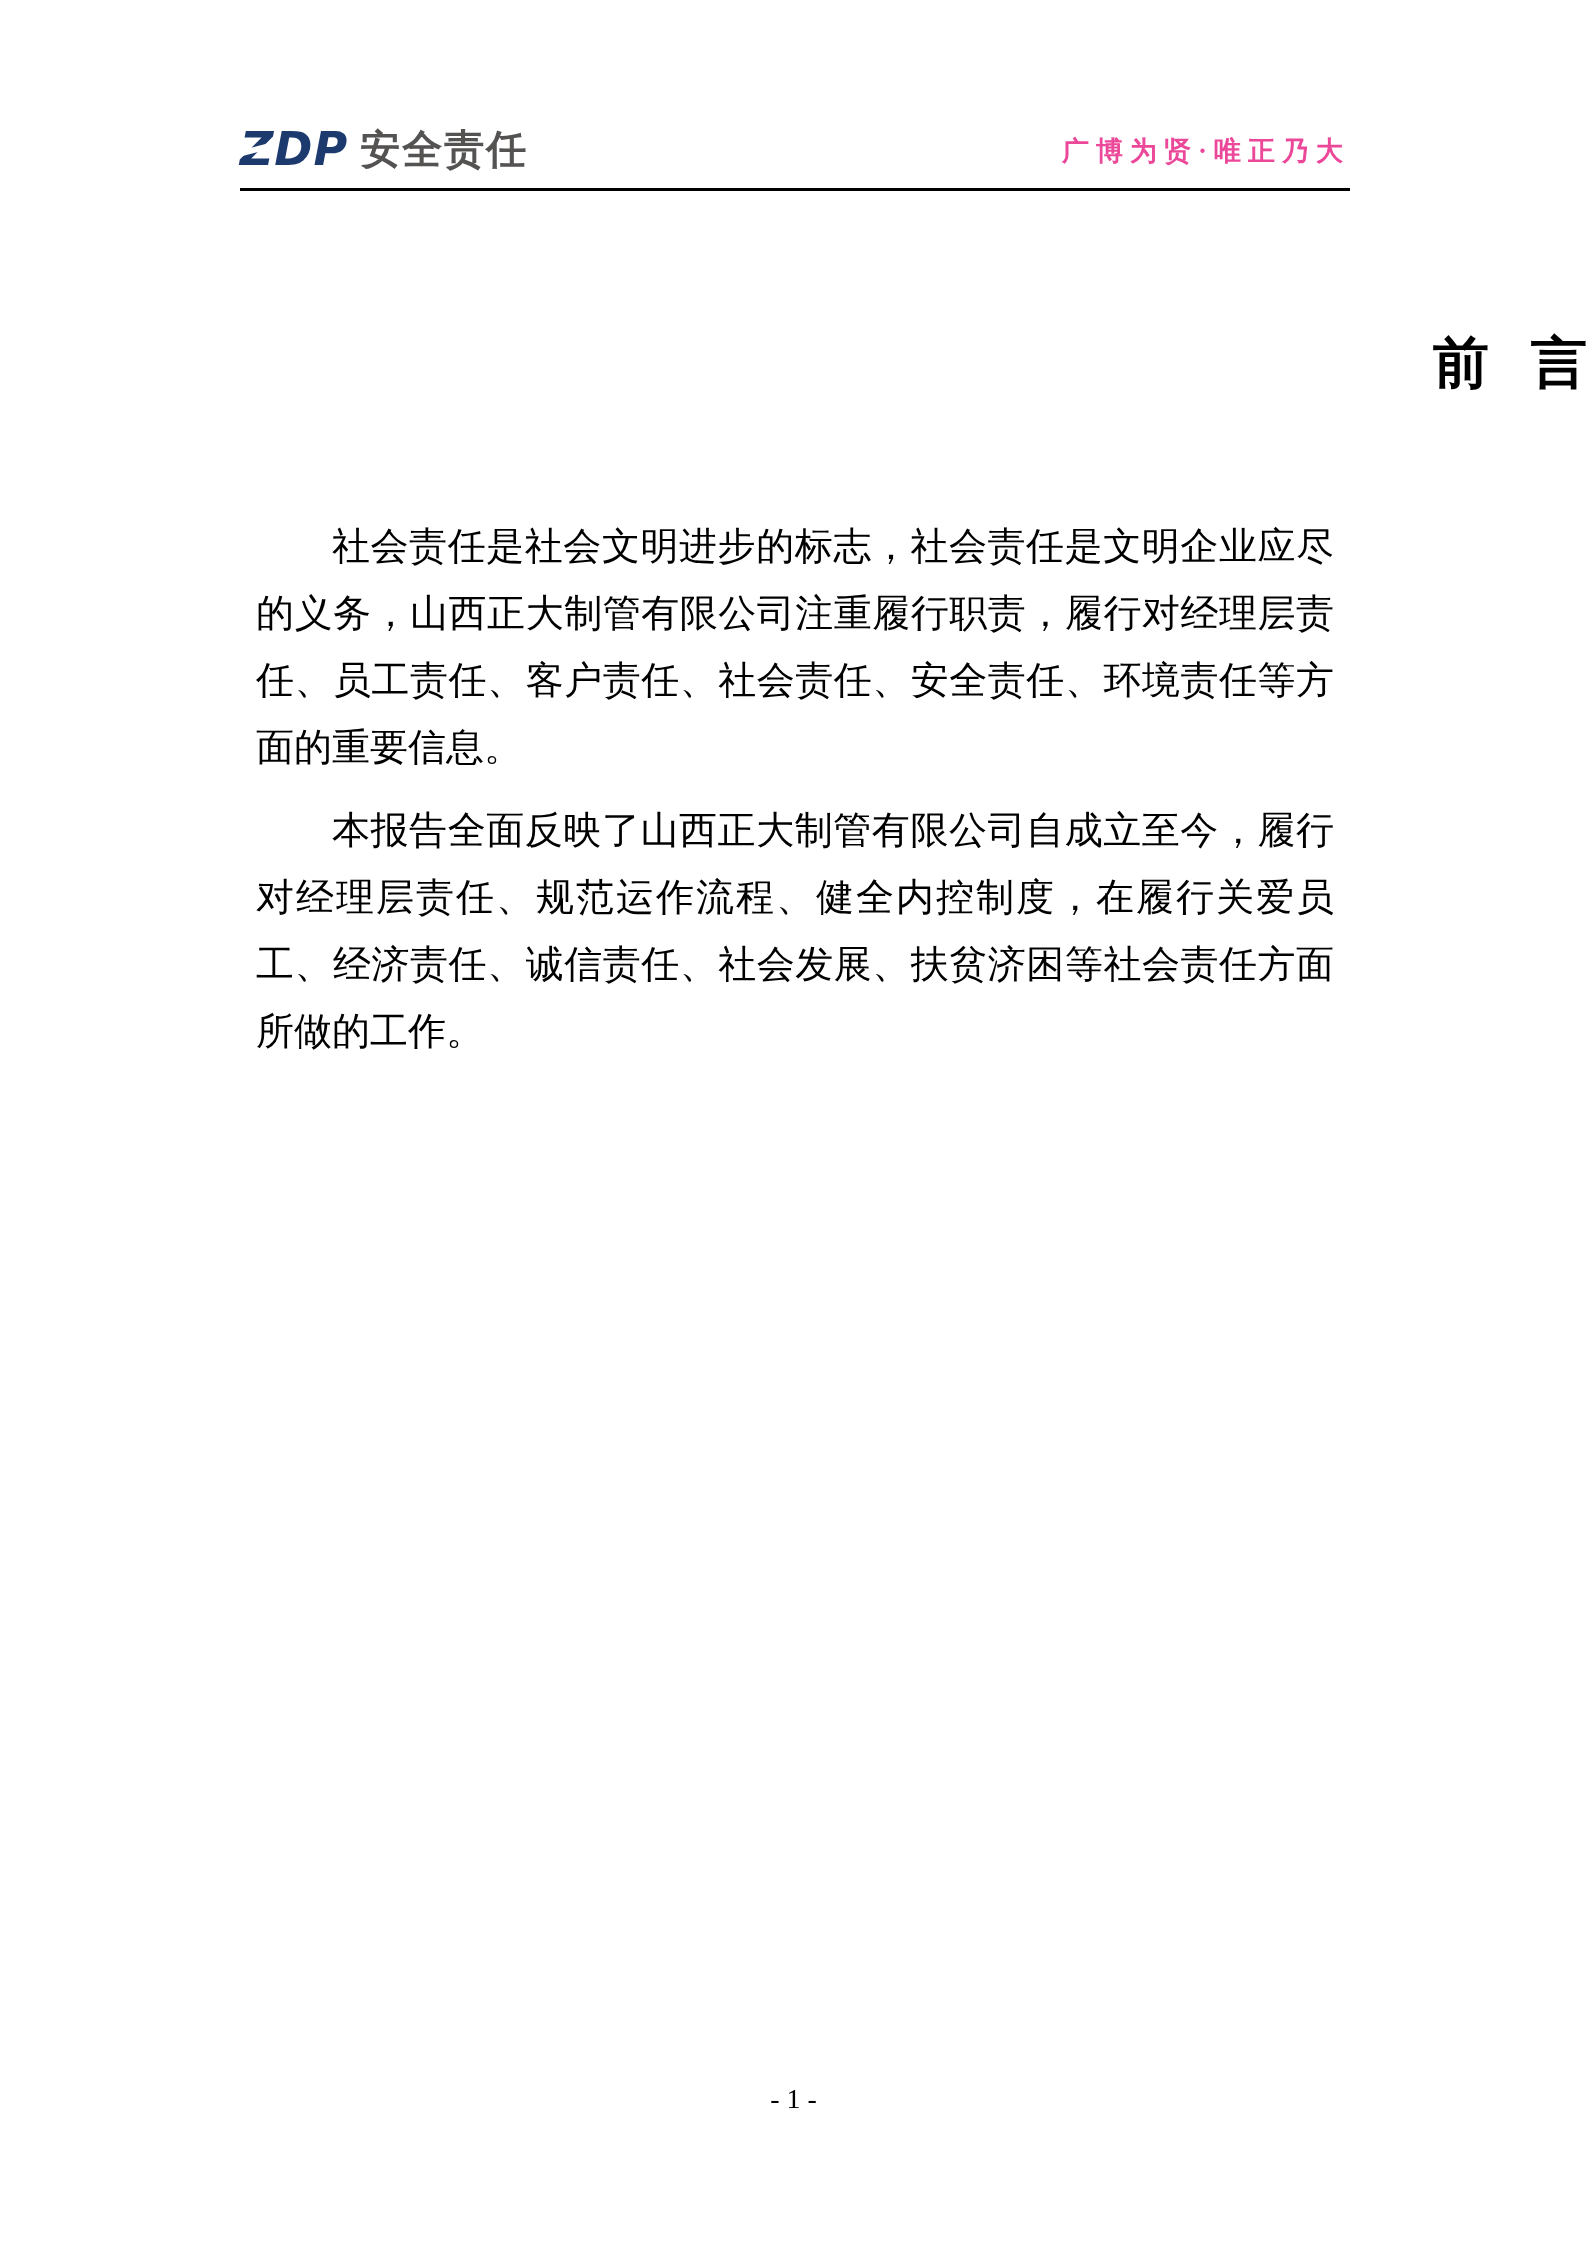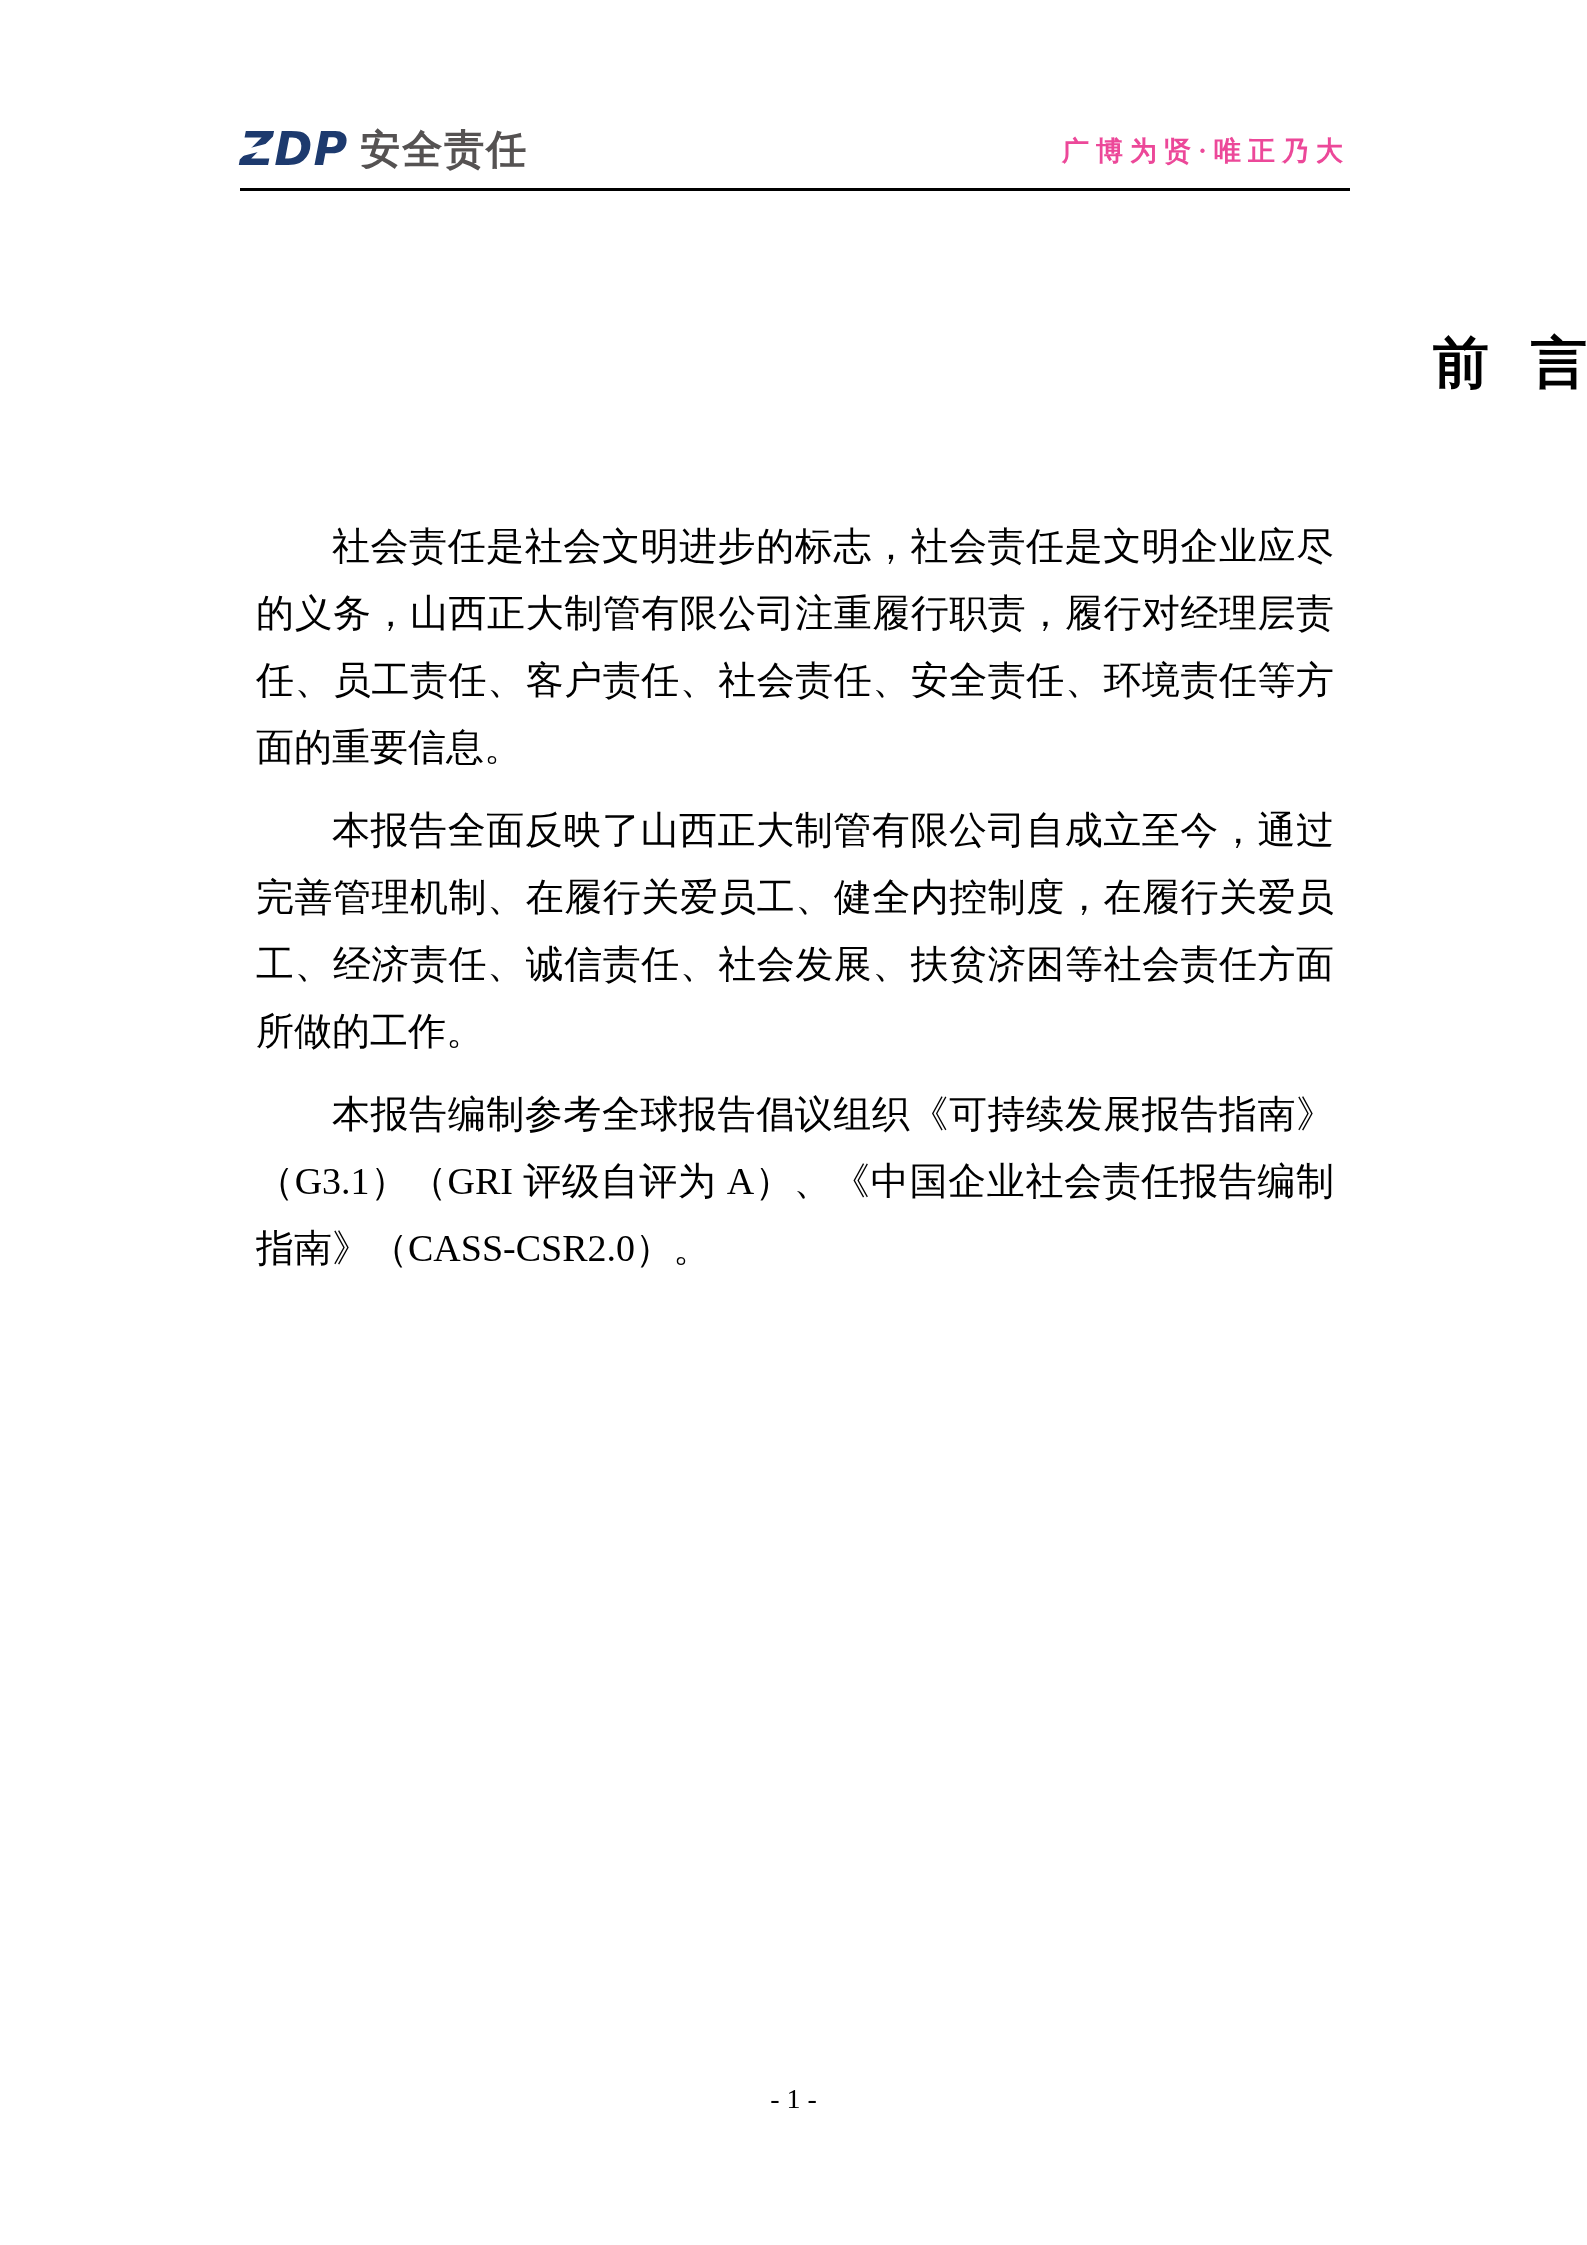--- a/index.html
+++ b/index.html
@@ -132,19 +132,18 @@
     </div>
     <div class="motto">广博为贤·唯正乃大</div>
   </div>
 
   <div class="header-rule"></div>
 
   <div class="doc-title">前 言</div>
 
   <div class="doc-body">
     <p>社会责任是社会文明进步的标志，社会责任是文明企业应尽的义务，山西正大制管有限公司注重履行职责，履行对经理层责任、员工责任、客户责任、社会责任、安全责任、环境责任等方面的重要信息。</p>
-    <p>本报告全面反映了山西正大制管有限公司自成立至今，通过完善管理机制、在履行关爱员工、健全内控制度，在履行关爱员工、经济责任、诚信责任、社会发展、扶贫济困等社会责任方面所做的工作。</p>
-    <p>本报告编制参考全球报告倡议组织《可持续发展报告指南》（G3.1）（GRI 评级自评为 A）、《中国企业社会责任报告编制指南》（CASS-CSR2.0）。</p>
+    <p>本报告全面反映了山西正大制管有限公司自成立至今，履行对经理层责任、规范运作流程、健全内控制度，在履行关爱员工、经济责任、诚信责任、社会发展、扶贫济困等社会责任方面所做的工作。</p>
   </div>
 
   <div class="page-footer">- 1 -</div>
 
 </div>
 
 </body></html>

